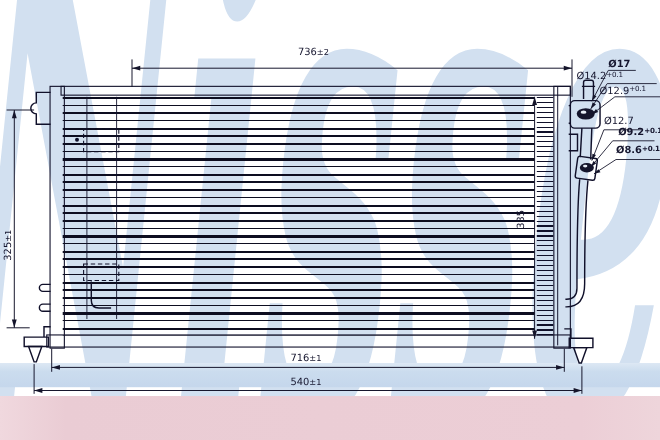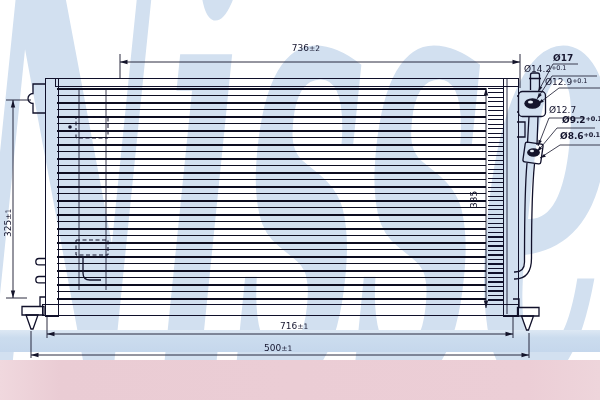--- a/index.html
+++ b/index.html
@@ -24,24 +24,24 @@
   .core-tubes{left:57px;top:88px;width:429px;height:217px;
     background:repeating-linear-gradient(180deg,#0d0d20 0,#0d0d20 2px,transparent 2px,transparent 7px,
                #0d0d20 7px,#0d0d20 8.2px,transparent 8.2px,transparent 14px);}
   .core-fins-edge{left:488px;top:88px;width:15px;height:217px;
     background:repeating-linear-gradient(180deg,#10102a 0,#10102a 1px,transparent 1px,transparent 4.5px);}
   svg.overlay{position:absolute;left:0;top:0;z-index:3;}
   
   .dim{position:absolute;z-index:3;font-size:9px;letter-spacing:0;white-space:nowrap;}
   .dim .tol{font-size:7.5px;}
   .dim sup{font-size:6.5px;vertical-align:2px;letter-spacing:-.2px;}
-  .dim-736{left:250px;top:43px;width:70px;text-align:right;}
+  .dim-736{left:250px;top:43px;width:70px;text-align:center;}
   .dim-325{left:3px;top:237px;transform:rotate(-90deg);transform-origin:0 0;}
   .dim-335{left:469px;top:208px;transform:rotate(-90deg);transform-origin:0 0;}
-  .dim-716{left:280px;top:321px;}
+  .dim-716{left:264px;top:321px;}
   .dim-760{left:264px;top:343px;}
   .p17 {left:553px;top:53px;font-weight:bold;}
   .p142{left:524px;top:64px;}
   .p129{left:545px;top:77px;}
   .p127{left:549px;top:105px;}
   .p92 {left:562px;top:115px;font-weight:bold;}
   .p86 {left:560px;top:131px;font-weight:bold;}
 </style>
 </head>
 <body>
@@ -144,21 +144,21 @@
   <div class="dim dim-325">
     <span>325</span><span class="tol">±1</span>
   </div>
   <div class="dim dim-335">
     <span>335</span><span class="tol"></span>
   </div>
   <div class="dim dim-716">
     <span>716</span><span class="tol">±1</span>
   </div>
   <div class="dim dim-760">
-    <span>500</span><span class="tol">±1</span>
+    <span>540</span><span class="tol">±1</span>
   </div>
 
   <div class="dim p17">
     <span>Ø17</span><sup></sup>
   </div>
   <div class="dim p142">
     <span>Ø14.2</span><sup>+0.1</sup>
   </div>
   <div class="dim p129">
     <span>Ø12.9</span><sup>+0.1</sup>

